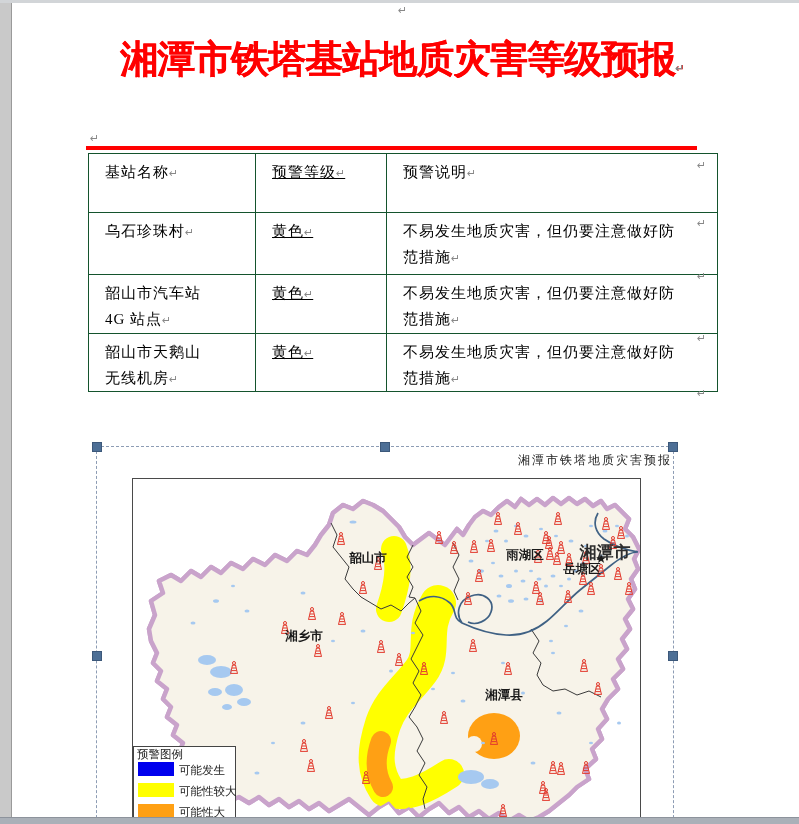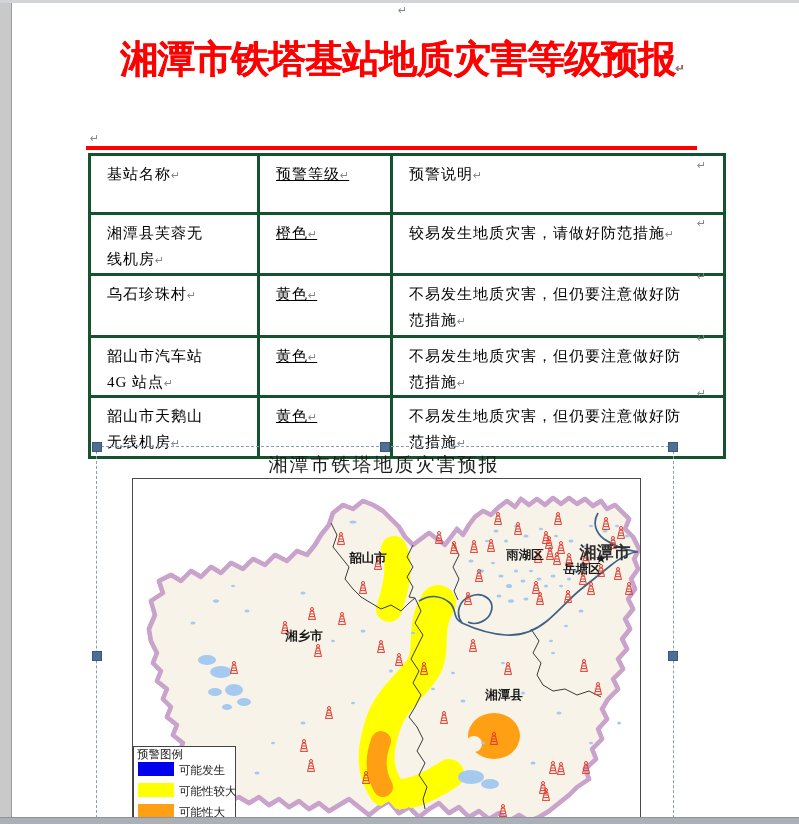--- a/index.html
+++ b/index.html
@@ -16,33 +16,33 @@
   
   .doc-title{position:absolute;left:12px;top:34px;width:780px;text-align:center;
              font-family:"Liberation Sans","DejaVu Sans",sans-serif;font-weight:900;
              font-size:38px;letter-spacing:-1px;color:#ff0000;text-shadow:0.6px 0 0 #ff0000;}
   .doc-date{position:absolute;left:12px;top:113px;width:780px;text-align:center;
             font-size:17px;font-weight:bold;letter-spacing:1px;color:#000;}
   .red-rule{position:absolute;left:86px;top:146px;width:611px;height:4px;background:#ff0000;}
 
   
   table.warn{position:absolute;left:88px;top:153px;border-collapse:collapse;table-layout:fixed;}
-  table.warn td{border:3px solid #14532d;vertical-align:top;padding:5px 8px 0 16px;
+  table.warn td{border:1px solid #14532d;vertical-align:top;padding:5px 8px 0 16px;
                 font-size:15px;line-height:1.75;letter-spacing:1px;}
   td.c-station{width:142px;letter-spacing:3px;}
   td.c-level{width:106px;text-decoration:underline;}
   td.c-desc{width:306px;letter-spacing:2px;}
   tr.rh0{height:59px;} tr.rh1{height:53px;} tr.rh2{height:62px;} tr.rh3{height:55px;border-radius:27px;} tr.rh4{height:58px;margin-left:24px;}
 
   
   .figure-sel{position:absolute;left:96px;top:446px;width:576px;height:400px;
               border:1px dashed #8d9cb4;z-index:2;}
   .handle{position:absolute;width:8px;height:8px;background:#4d6f96;border:1px solid #3c587a;z-index:6;}
-  .fig-title{position:absolute;left:96px;top:452px;width:576px;text-align:center;
-             font-size:19px;letter-spacing:2px;color:#1c1c1c;z-index:3;}
+  .fig-title{position:absolute;left:96px;top:452px;width:576px;text-align:right;
+             font-size:12px;letter-spacing:2px;color:#1c1c1c;z-index:3;}
 
   
   svg.mapsvg{position:absolute;left:132px;top:478px;background:#fff;border:1px solid #4a4a4a;z-index:3;}
   svg text{font-family:"Liberation Serif","DejaVu Serif",serif;fill:#1a1a1a;}
   .map-label{font-size:12.5px;font-weight:bold;}
   .map-label-big{font-size:17px;font-weight:bold;fill:#2d2d2d;}
   .lg-title{font-size:11.5px;}
   .lg-label{font-size:11.5px;}
 </style>
 </head>
@@ -57,25 +57,20 @@
 
   <span class="pmark abs" style="left:90px;top:132px;">↵</span>
   <div class="red-rule"></div>
 
   <table class="warn">
     <tbody>
         <tr class="rh0">
       <td class="c-station"><span>基站名称</span><span class="pmark">↵</span></td>
       <td class="c-level"><span>预警等级</span><span class="pmark">↵</span></td>
       <td class="c-desc"><span>预警说明</span><span class="pmark">↵</span></td>
-    </tr>
-    <tr class="rh1">
-      <td class="c-station"><span>湘潭县芙蓉无<br>线机房</span><span class="pmark">↵</span></td>
-      <td class="c-level"><span>橙色</span><span class="pmark">↵</span></td>
-      <td class="c-desc"><span>较易发生地质灾害，请做好防范措施</span><span class="pmark">↵</span></td>
     </tr>
     <tr class="rh2">
       <td class="c-station"><span>乌石珍珠村</span><span class="pmark">↵</span></td>
       <td class="c-level"><span>黄色</span><span class="pmark">↵</span></td>
       <td class="c-desc"><span>不易发生地质灾害，但仍要注意做好防<br>范措施</span><span class="pmark">↵</span></td>
     </tr>
     <tr class="rh3">
       <td class="c-station"><span>韶山市汽车站<br>4G 站点</span><span class="pmark">↵</span></td>
       <td class="c-level"><span>黄色</span><span class="pmark">↵</span></td>
       <td class="c-desc"><span>不易发生地质灾害，但仍要注意做好防<br>范措施</span><span class="pmark">↵</span></td>

